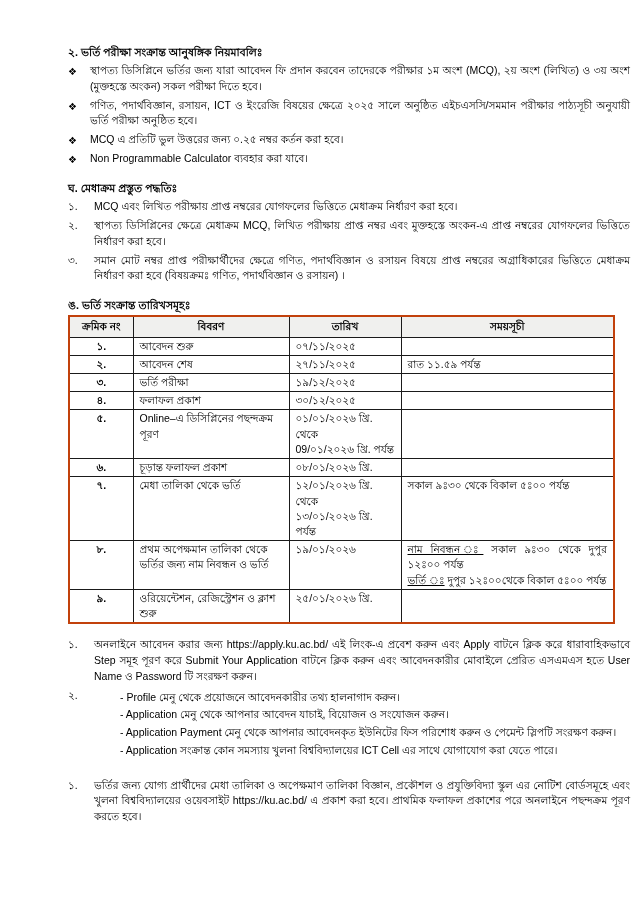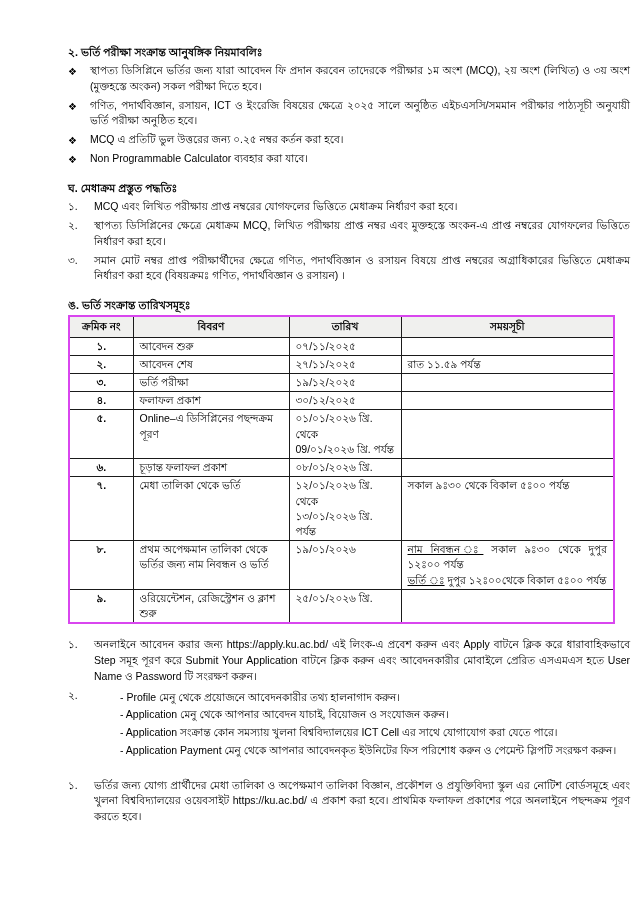--- a/index.html
+++ b/index.html
@@ -16,21 +16,21 @@
   
   .li{display:flex;align-items:flex-start;margin-bottom:3px;}
   .marker{flex:0 0 22px;font-weight:bold;white-space:nowrap;}
   .diamond .marker{font-size:10px;padding-top:1px;}
   .num .marker{flex:0 0 26px;font-weight:normal;}
   .li-text{flex:1 1 auto;text-align:justify;}
   .sub{margin:2px 0 6px 26px;}
   .sub .subline{margin-bottom:2px;text-align:left;}
   
   .tbl-caption{font-weight:bold;font-size:10.8px;margin-bottom:2px;}
-  table.sched{border-collapse:collapse;width:545px;border:2px solid #d946ef;table-layout:fixed;}
+  table.sched{border-collapse:collapse;width:545px;border:2px solid #c2410c;table-layout:fixed;}
   table.sched th,table.sched td{
     border:1px solid #1a1a1a;padding:1px 6px;vertical-align:top;
     font-size:10.5px;line-height:1.45;overflow:hidden;
   }
   table.sched th{background:#f0f0ee;font-weight:bold;text-align:center;padding:2px 2px;}
   td.c-serial{text-align:center;font-weight:bold;}
   th.c-date,td.c-date{border-right:none;}
   th.c-sched,td.c-sched{border-left:none;}
   td.c-sched p{margin:0;text-align:justify;}
   td.c-sched .u{text-decoration:underline;}
@@ -188,22 +188,22 @@
     <div class="list num">
         <div class="li">
           <span class="marker">১.</span>
           <span class="li-text">অনলাইনে আবেদন করার জন্য https://apply.ku.ac.bd/  এই লিংক-এ প্রবেশ করুন এবং Apply বাটনে ক্লিক করে ধারাবাহিকভাবে Step সমূহ পূরণ করে Submit Your Application বাটনে ক্লিক করুন এবং আবেদনকারীর মোবাইলে প্রেরিত এসএমএস হতে User Name ও Password টি সংরক্ষণ করুন।</span>
         </div>
         <div class="li">
           <span class="marker">২.</span>
           <span style="flex: 1 1 auto;"><div class="sub">
               <div class="subline">- Profile মেনু থেকে প্রয়োজনে আবেদনকারীর তথ্য হালনাগাদ করুন।</div>
               <div class="subline">- Application মেনু থেকে আপনার আবেদন যাচাই, বিয়োজন ও সংযোজন করুন।</div>
+              <div class="subline">- Application  Payment মেনু থেকে আপনার আবেদনকৃত ইউনিটের ফিস পরিশোধ করুন ও পেমেন্ট স্লিপটি সংরক্ষণ করুন।</div>
               <div class="subline">- Application  সংক্রান্ত কোন সমস্যায় খুলনা বিশ্ববিদ্যালয়ের ICT  Cell এর সাথে যোগাযোগ করা যেতে পারে।</div>
-              <div class="subline">- Application  Payment মেনু থেকে আপনার আবেদনকৃত ইউনিটের ফিস পরিশোধ করুন ও পেমেন্ট স্লিপটি সংরক্ষণ করুন।</div>
             </div></span>
         </div>
       </div>
   </div>
 
   <div class="section">
     <div class="list num">
         <div class="li">
           <span class="marker">১.</span>
           <span class="li-text">ভর্তির জন্য যোগ্য প্রার্থীদের মেধা তালিকা ও অপেক্ষমাণ তালিকা বিজ্ঞান, প্রকৌশল ও প্রযুক্তিবিদ্যা স্কুল এর নোটিশ বোর্ডসমূহে এবং খুলনা বিশ্ববিদ্যালয়ের ওয়েবসাইট https://ku.ac.bd/ এ প্রকাশ করা হবে। প্রাথমিক ফলাফল প্রকাশের পরে অনলাইনে পছন্দক্রম পূরণ করতে হবে।</span>

